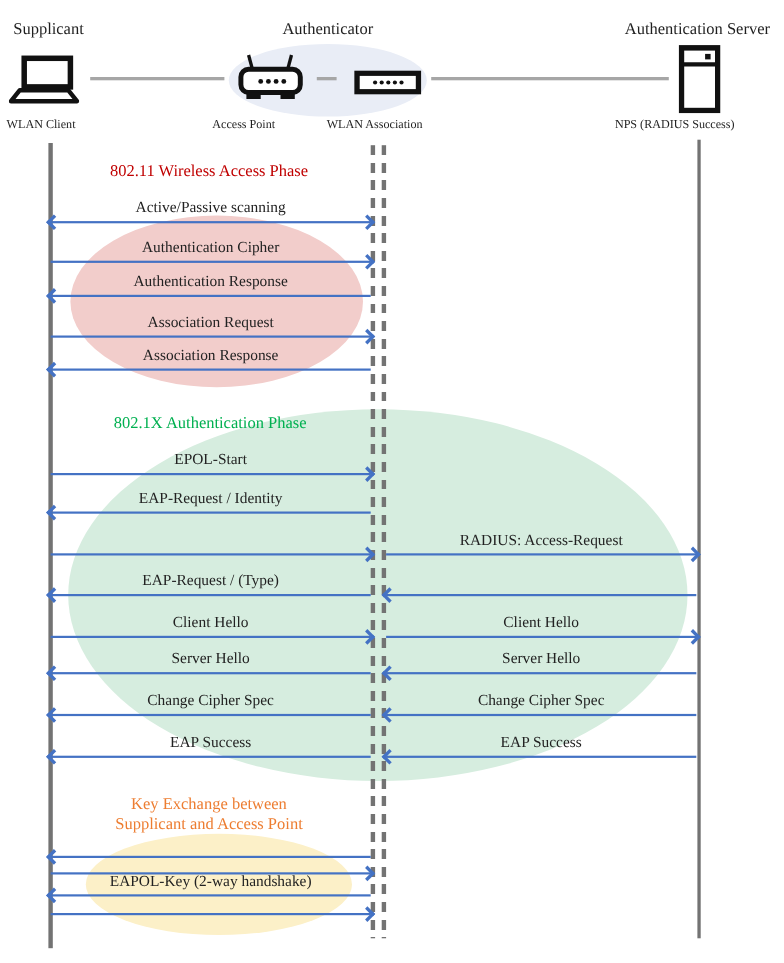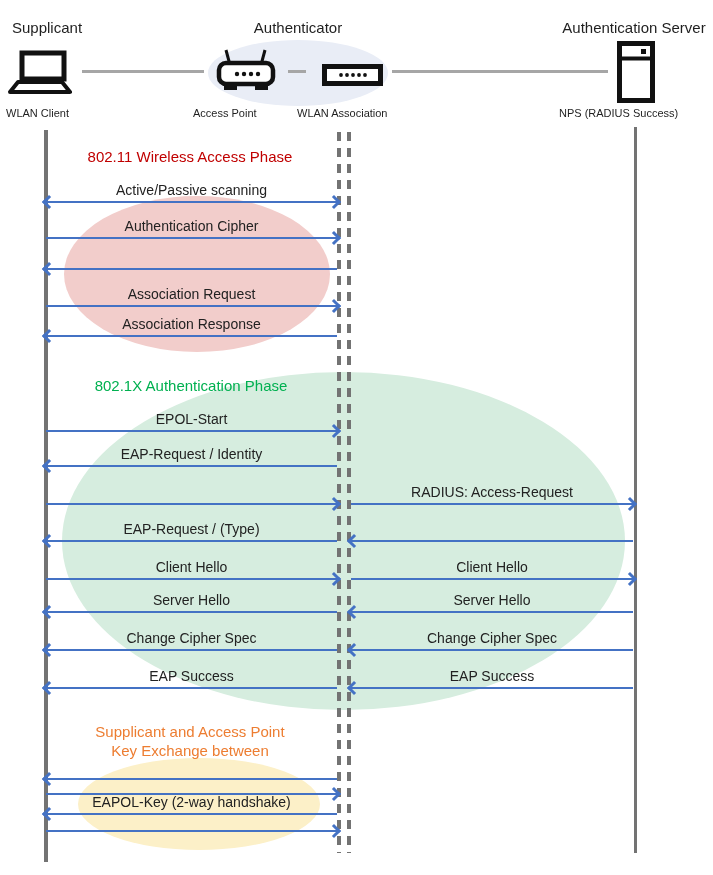--- a/index.html
+++ b/index.html
@@ -1,18 +1,18 @@
 <!DOCTYPE html>
 <html><head>
 <meta charset="utf-8">
 <style>
   html,body { margin:0; padding:0; background:#ffffff; }
   .canvas {
     position:relative; width:713px; height:875px; background:#ffffff;
-    font-family:Liberation Sans, sans-serif; overflow:hidden;
+    font-family:Liberation Serif, serif; overflow:hidden;
   }
   .role {
     position:absolute; top:19px; font-size:15px; color:#1f1f1f;
     text-align:center; white-space:nowrap;
   }
   .devlbl {
     position:absolute; top:107px; font-size:11px; color:#1f1f1f;
     text-align:left; white-space:nowrap;
   }
   .icon { position:absolute; }
@@ -106,35 +106,36 @@
   <div class="dashline z2" style="left:347px; top:132px; height:721px;"></div>
   <div class="lifeline z2" style="left:634px; top:127px; height:726px; width:3px;"></div>
 
   <div class="ellipse" style="left: 64px; top: 196px; width: 266px; height: 156px; background-color: rgb(242, 205, 203);"></div>
   <div class="ellipse" style="left: 62px; top: 372px; width: 563px; height: 338px; background-color: rgb(214, 237, 223);"></div>
   <div class="ellipse" style="left: 78px; top: 758px; width: 242px; height: 92px; background-color: rgb(252, 240, 200);"></div>
 
   <div class="phase-title" style="left: 45px; top: 147px; width: 290px; color: rgb(192, 0, 0);">802.11 Wireless Access Phase</div>
   <div class="phase-title" style="left: 46px; top: 376px; width: 290px; color: rgb(0, 176, 80);">802.1X Authentication Phase</div>
   <div class="phase-title" style="left: 45px; top: 722px; width: 290px; color: rgb(237, 125, 49);">
+    <div>Key Exchange between</div>
     <div>Supplicant and Access Point</div>
-    <div>Key Exchange between</div>
   </div>
 
   <div class="mlbl l" style="top:182px;">Active/Passive scanning</div>
   <div class="arrow l" style="top:201px;">
       <span class="head left"></span>
       <span class="head right"></span>
     </div>
 
   <div class="mlbl l" style="top:218px;">Authentication Cipher</div>
   <div class="arrow l" style="top:237px;">
       <span class="head right"></span>
     </div>
 
+  <div class="mlbl l" style="top:249px;">Authentication Response</div>
   <div class="arrow l" style="top:268px;">
       <span class="head left"></span>
     </div>
 
   <div class="mlbl l" style="top:286px;">Association Request</div>
   <div class="arrow l" style="top:305px;">
       <span class="head right"></span>
     </div>
 
   <div class="mlbl l" style="top:316px;">Association Response</div>

